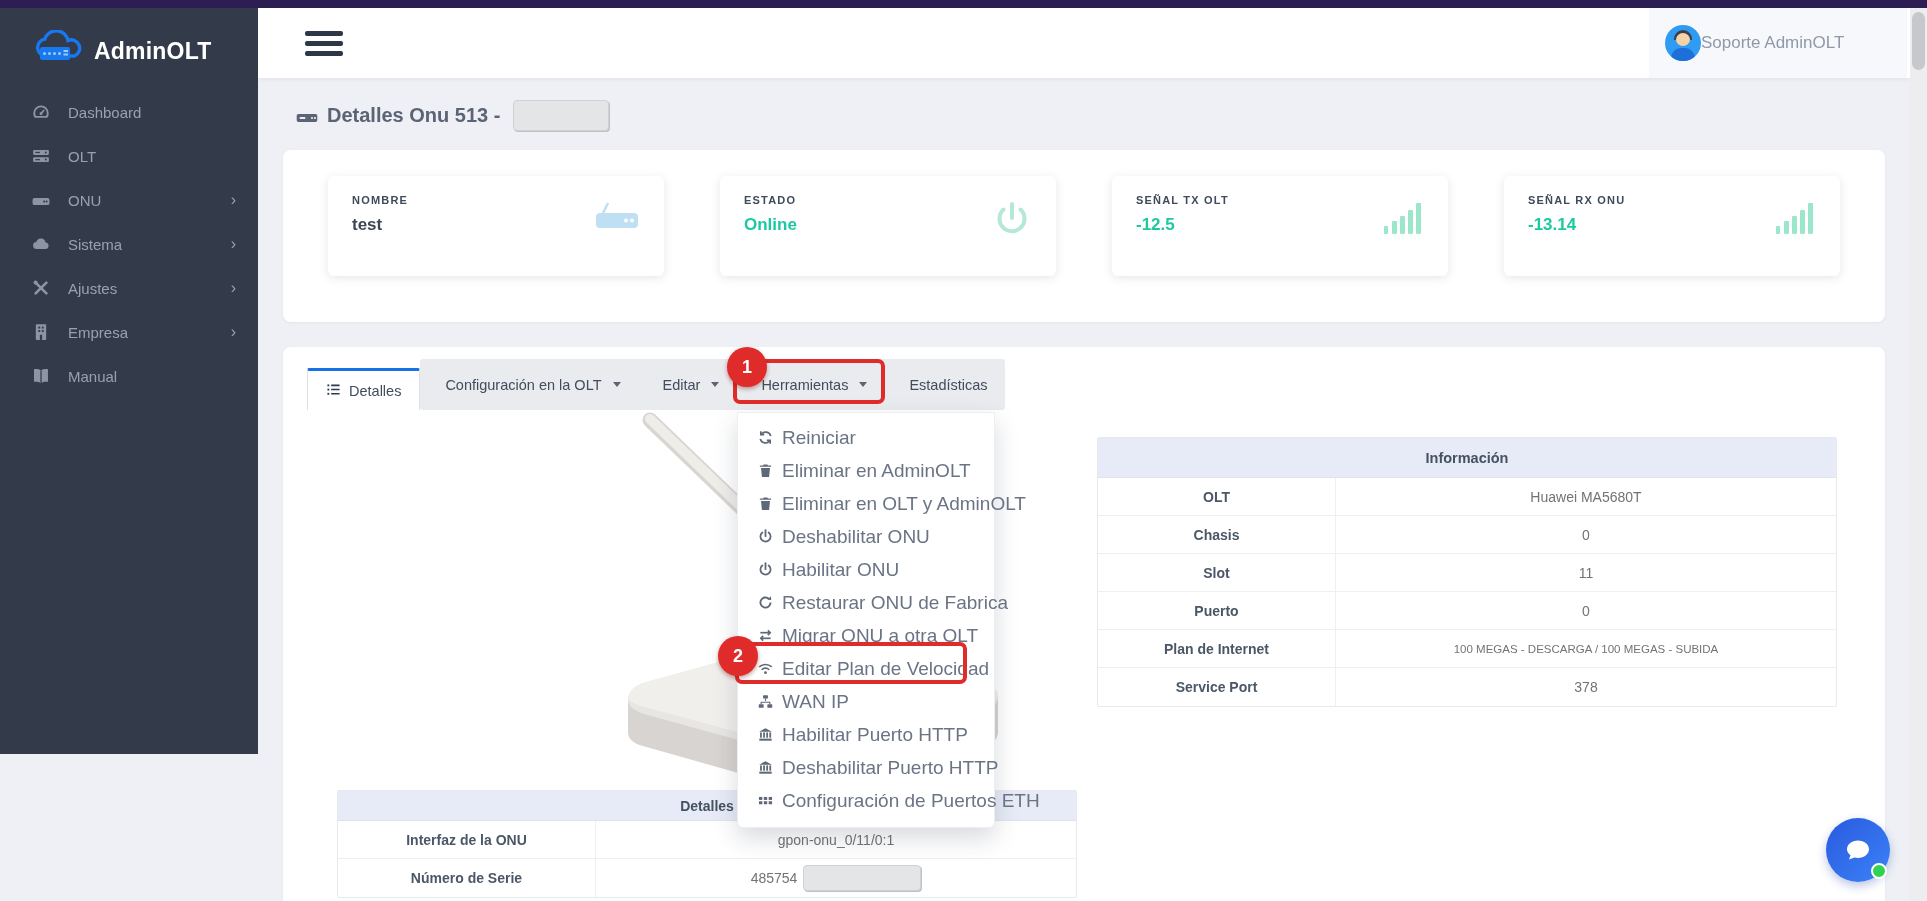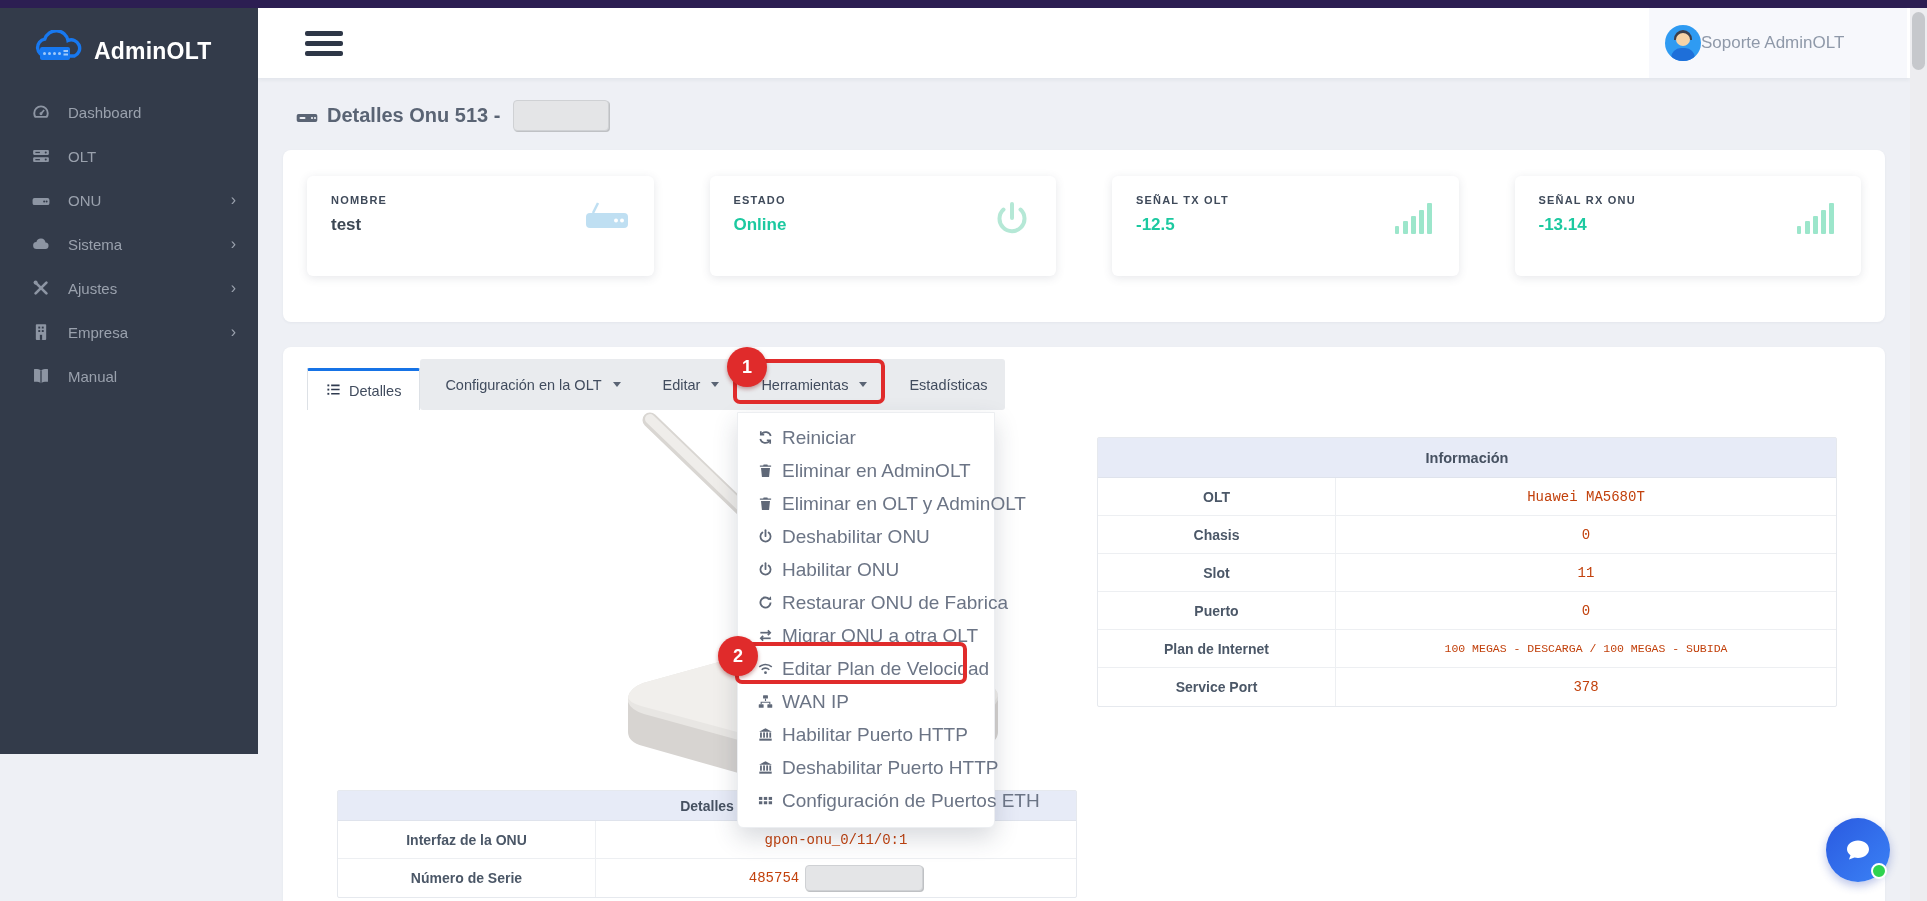--- a/index.html
+++ b/index.html
@@ -33,21 +33,21 @@
   
   .page-title { position:absolute; left:296px; top:100px; display:flex; align-items:center; gap:9px; z-index:5; }
   .page-title .ticon { color:#5a6474; display:inline-flex; }
   .page-title .ticon svg { width:22px; height:18px; }
   .title-text { color:#5a6474; font-size:20px; font-weight:bold; }
   .redact { background:#e4e5e7; border:1px solid #cfd1d4; border-radius:4px; box-shadow:1px 1px 0 #bfc1c4; }
   .title-redact { width:96px; height:31px; margin-left:4px; }
 
   
   .cards-panel { position:absolute; left:283px; top:150px; width:1602px; height:172px; background:#ffffff; border-radius:8px; box-shadow:0 1px 3px rgba(40,50,70,.05); }
-  .cards-row { display:flex; gap:56px; padding:26px 24px; }
+  .cards-row { display:flex; gap:56px; padding:26px 45px; }
   .stat-card { flex:1; height:100px; background:#ffffff; border-radius:6px; box-shadow:0 2px 10px rgba(60,70,90,.13); padding:18px 24px; display:flex; justify-content:space-between; }
   .stat-label { color:#3f4a5a; font-size:11px; font-weight:bold; letter-spacing:1.2px; margin-bottom:9px; }
   .stat-value { font-size:17px; font-weight:bold; color:#3d4854; }
   .stat-icon { display:flex; align-items:flex-start; padding-top:6px; }
 
   
   .icon-router-pale svg { width:46px; height:34px; }
   .icon-power-pale svg { width:40px; height:40px; }
   .icon-signal-pale svg { width:42px; height:38px; }
 
@@ -66,21 +66,21 @@
   
   .onu-photo { position:absolute; left:195px; top:55px; width:560px; height:420px; }
 
   
   .dtable { position:absolute; border:1px solid #e6e9ee; border-radius:2px; background:#fff; font-size:14px; }
   .dtable .thead { background:#e7ebf7; color:#465161; font-weight:bold; text-align:center; border-bottom:1px solid #dfe3ec; display:flex; align-items:center; justify-content:center; }
   .trow { display:flex; border-bottom:1px solid #edeff2; }
   .trow:last-child { border-bottom:none; }
   .tcell { display:flex; align-items:center; justify-content:center; }
   .tcell.lbl { font-weight:bold; color:#4b5767; border-right:1px solid #edeff2; }
-  .tcell.val { color:#c2410c;font-family:Liberation Mono, monospace; }
+  .tcell.val { color:#737373; }
   .val-small { font-size:11.5px; color:#6b7585; }
 
   .info-table  { left:814px; top:90px;  width:740px; }
   .info-table .thead { height:40px; font-size:14.5px; }
   .info-table .trow { height:38px; }
   .info-table .tcell.lbl { width:238px; }
   .info-table .tcell.val { flex:1; }
 
   .details-table { left:54px; top:443px; width:740px; }
   .details-table .thead { height:30px; font-size:14px; }

